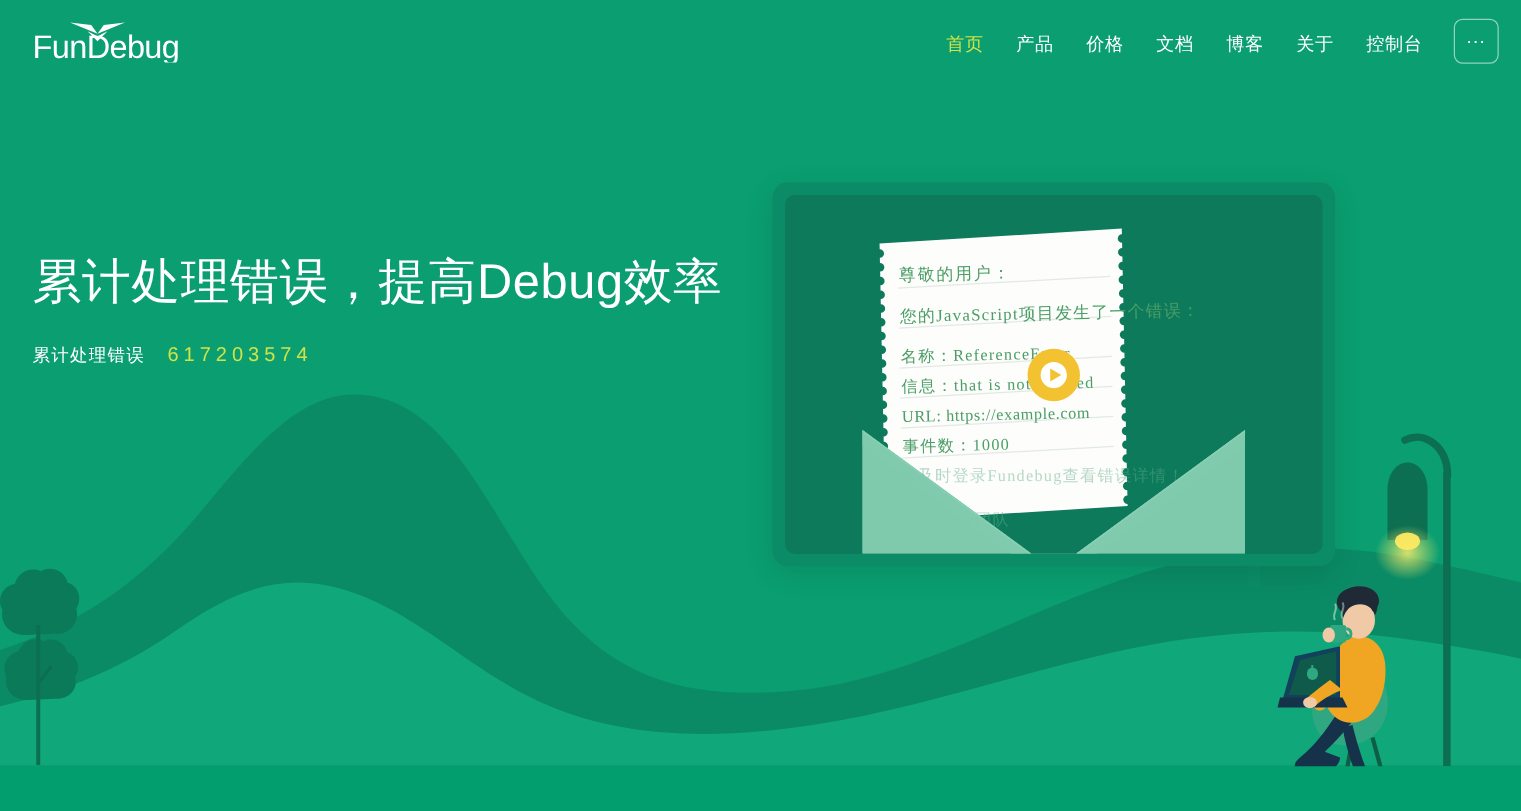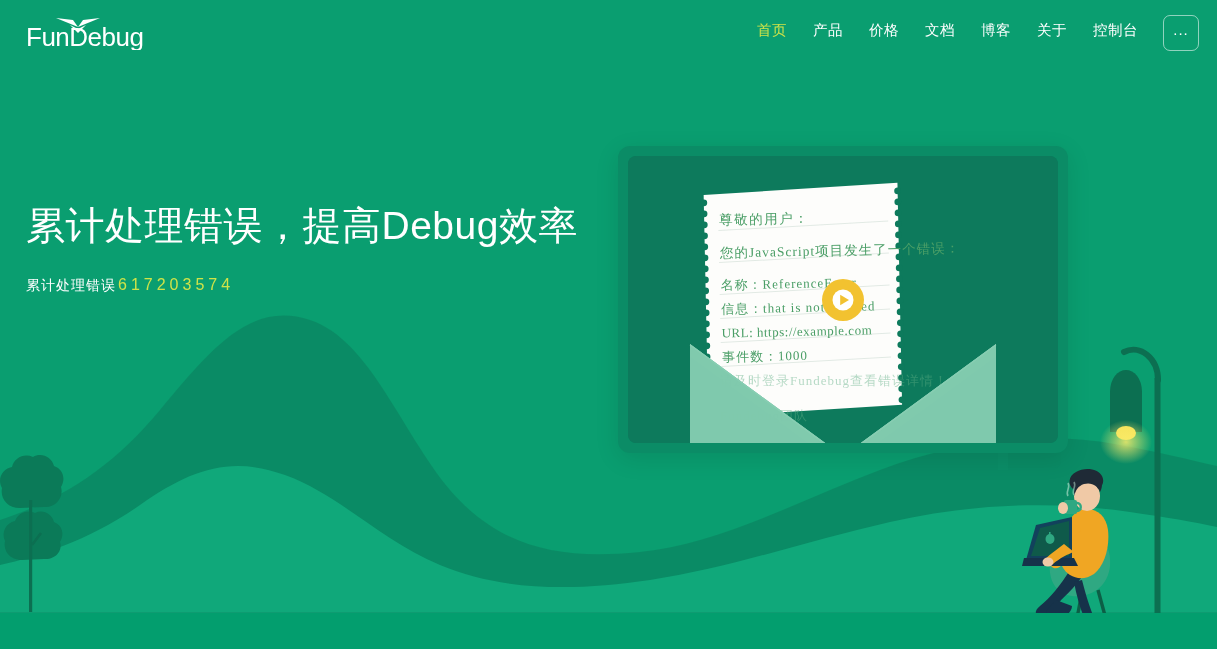--- a/index.html
+++ b/index.html
@@ -44,21 +44,21 @@
     display: flex;
     align-items: flex-start;
     height: 40px;
     margin-top: 2px;
   }
   .logo svg { display: block; }
 
   .nav {
     margin-left: auto;
     display: flex;
-    align-items: flex-start;
+    align-items: flex-end;
     gap: 0px;
   }
   .nav-item {
     color: #ffffff;
     font-size: 14.5px;
     letter-spacing: .5px;
     padding: 6px 13px;
     cursor: pointer;
     white-space: nowrap;
   }
@@ -103,21 +103,21 @@
     letter-spacing: .5px;
     margin: 0 0 28px 0;
     color: #ffffff;
     white-space: nowrap;
   }
   .hero-counter {
     font-size: 14px;
     letter-spacing: 1px;
     display: flex;
     align-items: baseline;
-    gap: 2px;
+    gap: 18px;
   }
   .counter-label { color: #ffffff; }
   .counter-value {
     color: #cfe348;
     font-size: 16px;
     letter-spacing: 4px;
     font-weight: 400;
   }
 
   

